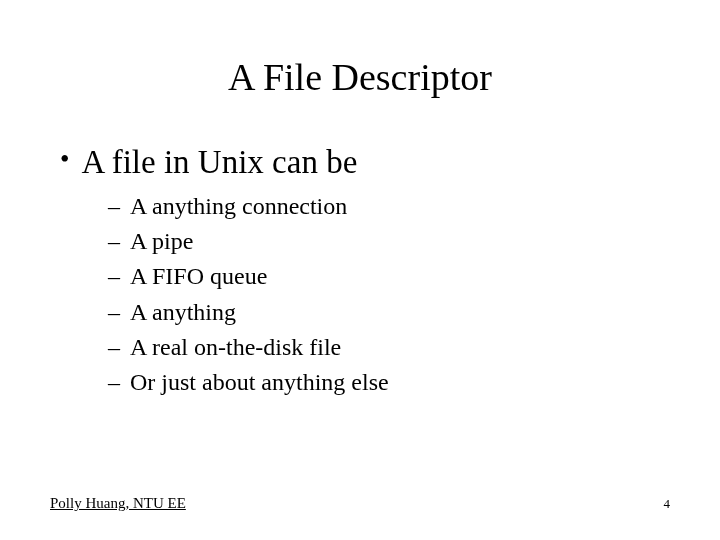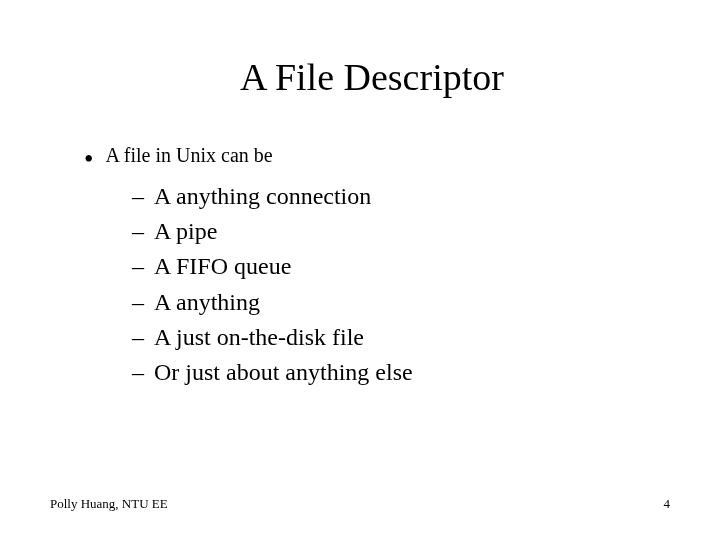--- a/index.html
+++ b/index.html
@@ -12,32 +12,32 @@
       height: 540px;
       background: #ffffff;
       font-family: "Times New Roman", Times, serif;
       color: #000000;
       position: relative;
       overflow: hidden;
     }
     .slide {
       width: 100%;
       height: 100%;
-      padding: 40px 50px 30px 74px;
+      padding: 40px 50px 30px 50px;
       position: relative;
     }
     .title {
       font-size: 38px;
       text-align: center;
       font-weight: normal;
       margin-top: 15px;
       margin-bottom: 45px;
     }
     .bullet-level-1 {
-      font-size: 20px;
+      font-size: 33px;
       margin-left: 10px;
       margin-bottom: 10px;
       display: flex;
       align-items: flex-start;
     }
     .bullet-level-1::before {
       content: "•";
       margin-right: 12px;
       font-size: 27px;
       line-height: 1;
@@ -56,21 +56,22 @@
       line-height: 1.3;
     }
     .bullet-level-2::before {
       content: "–";
       margin-right: 10px;
     }
     .footer-left {
       position: absolute;
       bottom: 28px;
       left: 50px;
-      font-size: 13px;
+      font-size: 15px;
+      text-decoration: underline;
     }
     .footer-right {
       position: absolute;
       bottom: 28px;
       right: 50px;
       font-size: 13px;
     }
   </style>
 </head>
 <body>
@@ -89,21 +90,21 @@
     <div class="bullet-level-2">
       <span>A pipe</span>
     </div>
     <div class="bullet-level-2">
       <span>A FIFO queue</span>
     </div>
     <div class="bullet-level-2">
       <span>A anything</span>
     </div>
     <div class="bullet-level-2">
-      <span>A just on-the-disk file</span>
+      <span>A real on-the-disk file</span>
     </div>
     <div class="bullet-level-2">
       <span>Or just about anything else</span>
     </div>
   </div>
 
   <div class="footer-left">Polly Huang, NTU EE</div>
   <div class="footer-right">4</div>
 </div>
 

